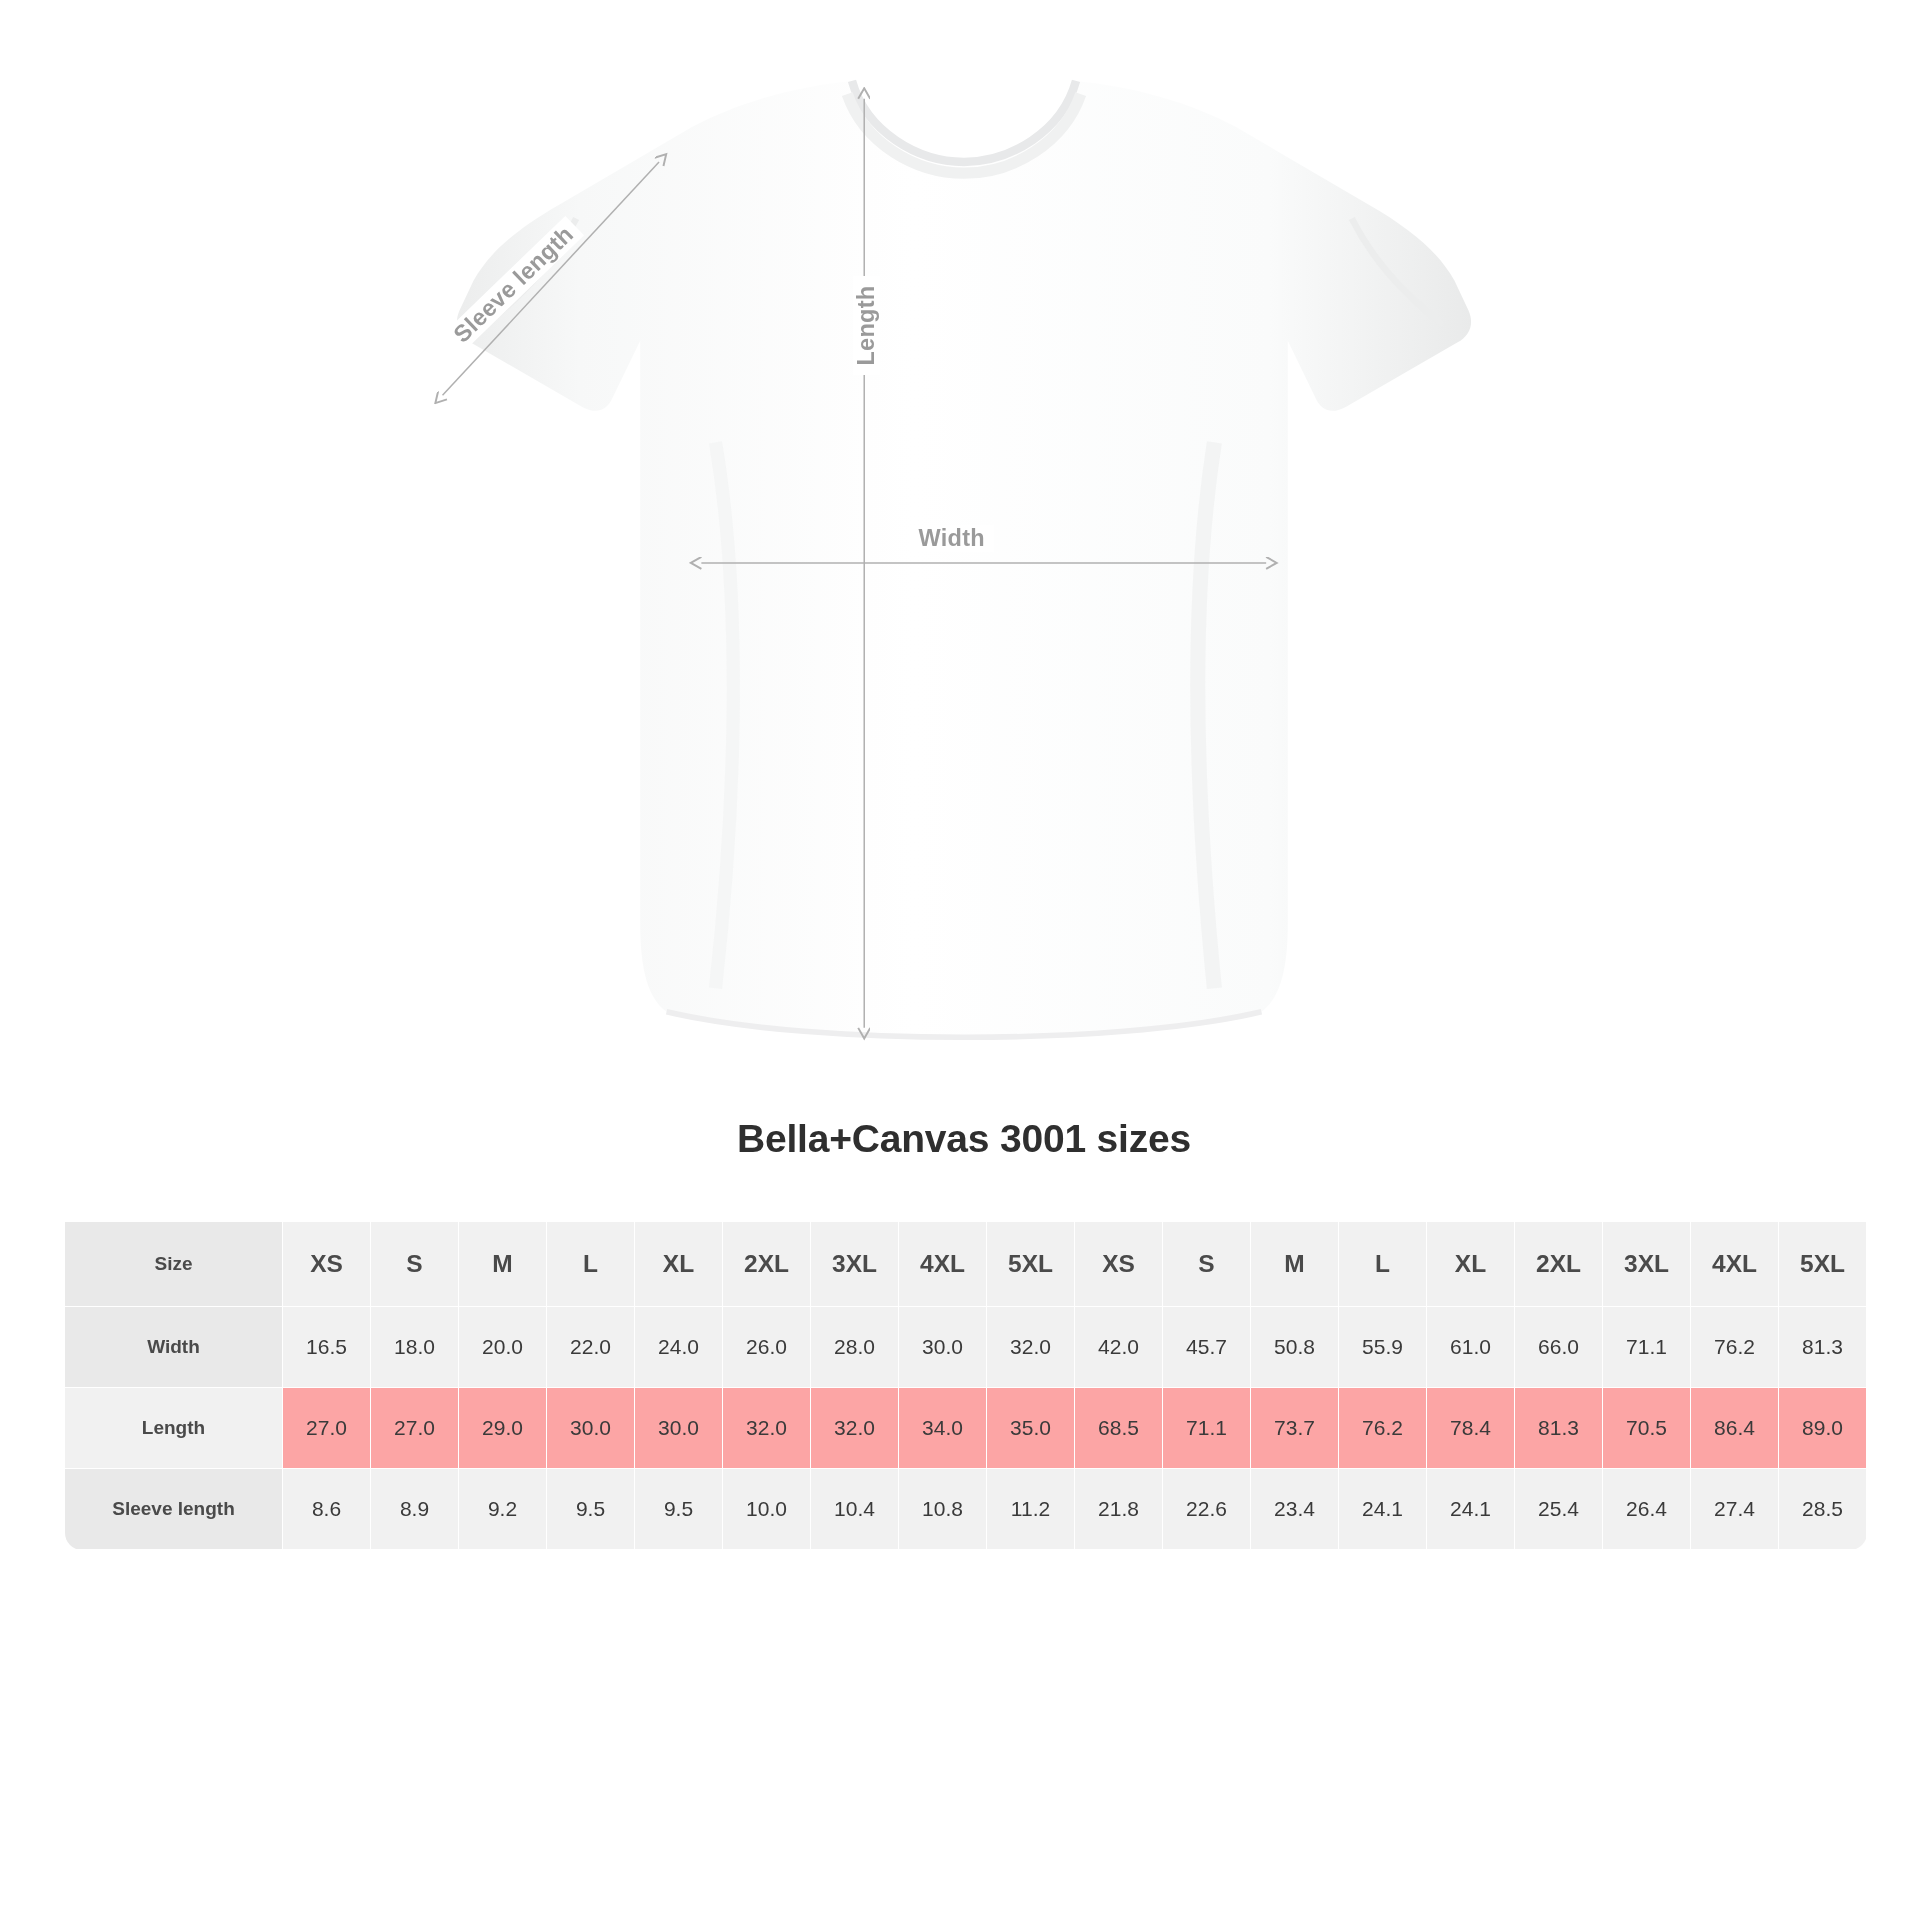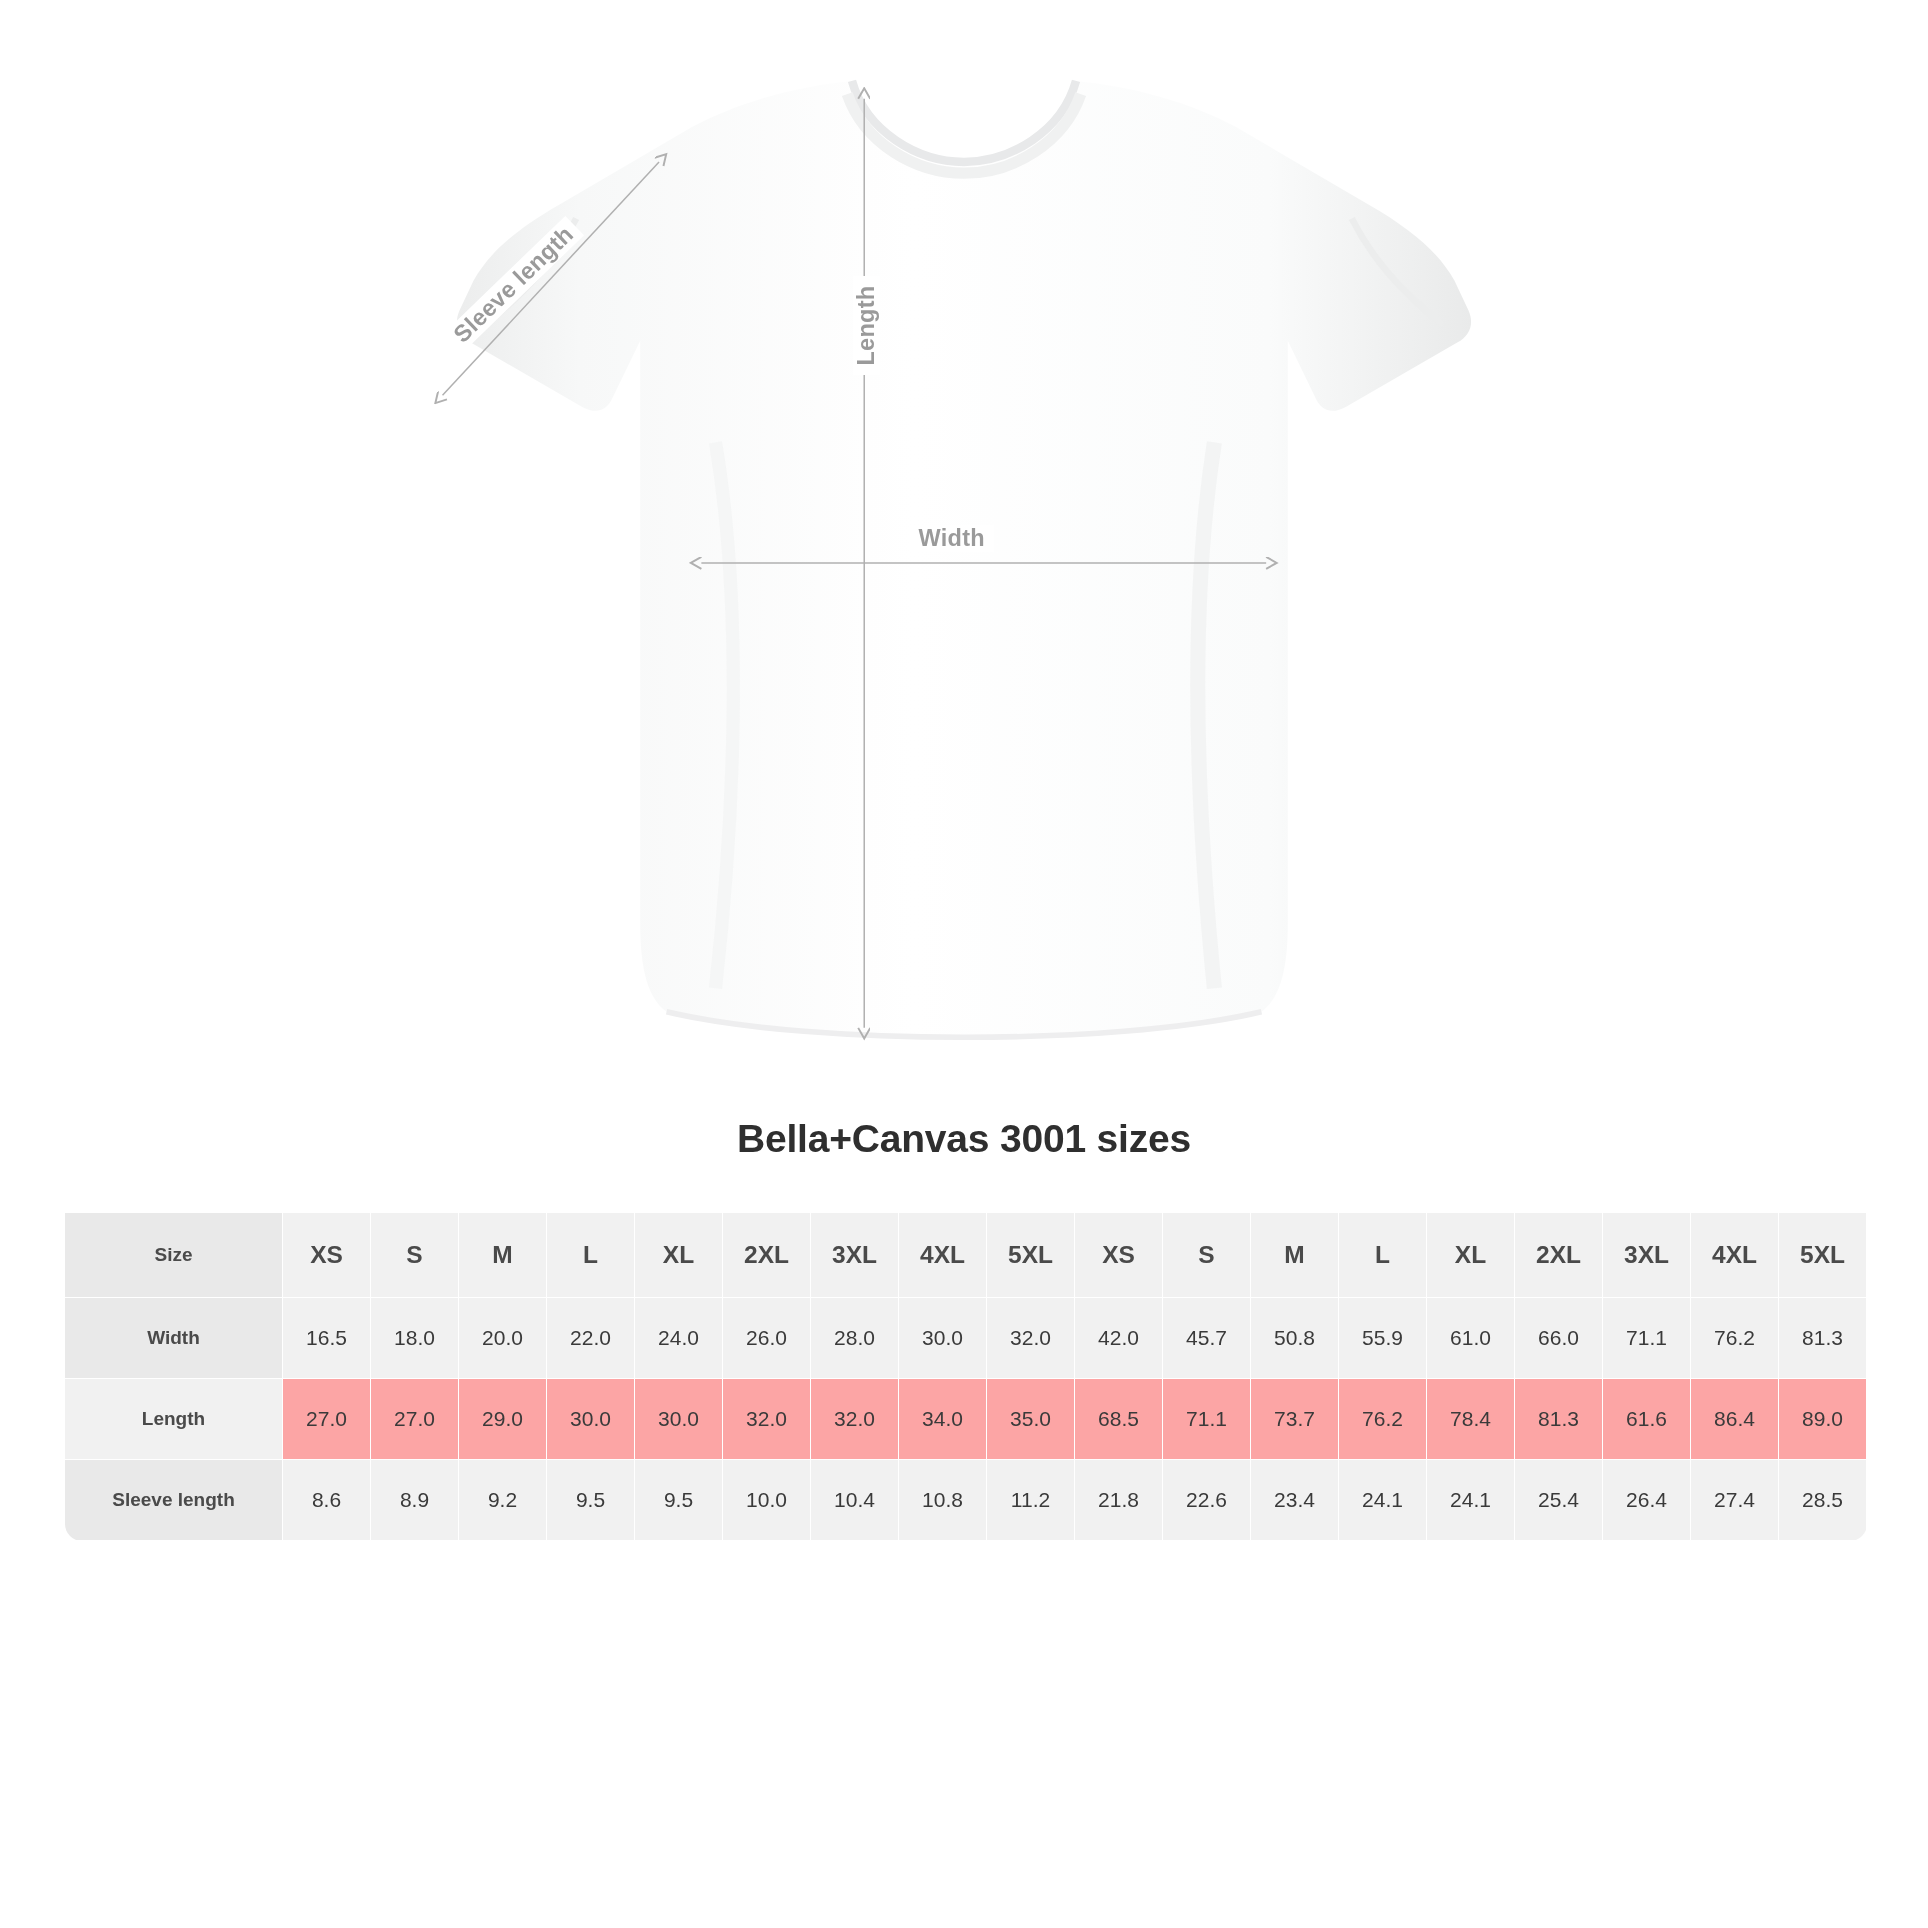--- a/index.html
+++ b/index.html
@@ -69,21 +69,21 @@
 
   
   .title-block {
     text-align: center;
     margin-top: 11.3px;
   }
   .chart-title {
     font-size: 39px;
     font-weight: bold;
     color: #2f2f2f;
-    margin: 0 0 17px 0;
+    margin: 0 0 26px 0;
     letter-spacing: -0.2px;
   }
   .chart-note {
     font-size: 22.6px;
     font-style: italic;
     color: #4a4a4a;
     margin: 0;
   }
 
   
@@ -306,21 +306,21 @@
           <td class="val">32.0</td>
           <td class="val">32.0</td>
           <td class="val">34.0</td>
           <td class="val">35.0</td>
           <td class="val">68.5</td>
           <td class="val">71.1</td>
           <td class="val">73.7</td>
           <td class="val">76.2</td>
           <td class="val">78.4</td>
           <td class="val">81.3</td>
-          <td class="val">61.6</td>
+          <td class="val">70.5</td>
           <td class="val">86.4</td>
           <td class="val">89.0</td>
         </tr>
 
         <tr class="row-shade last-row">
           <td class="row-head">Sleeve length</td>
           <td class="val">8.6</td>
           <td class="val">8.9</td>
           <td class="val">9.2</td>
           <td class="val">9.5</td>

